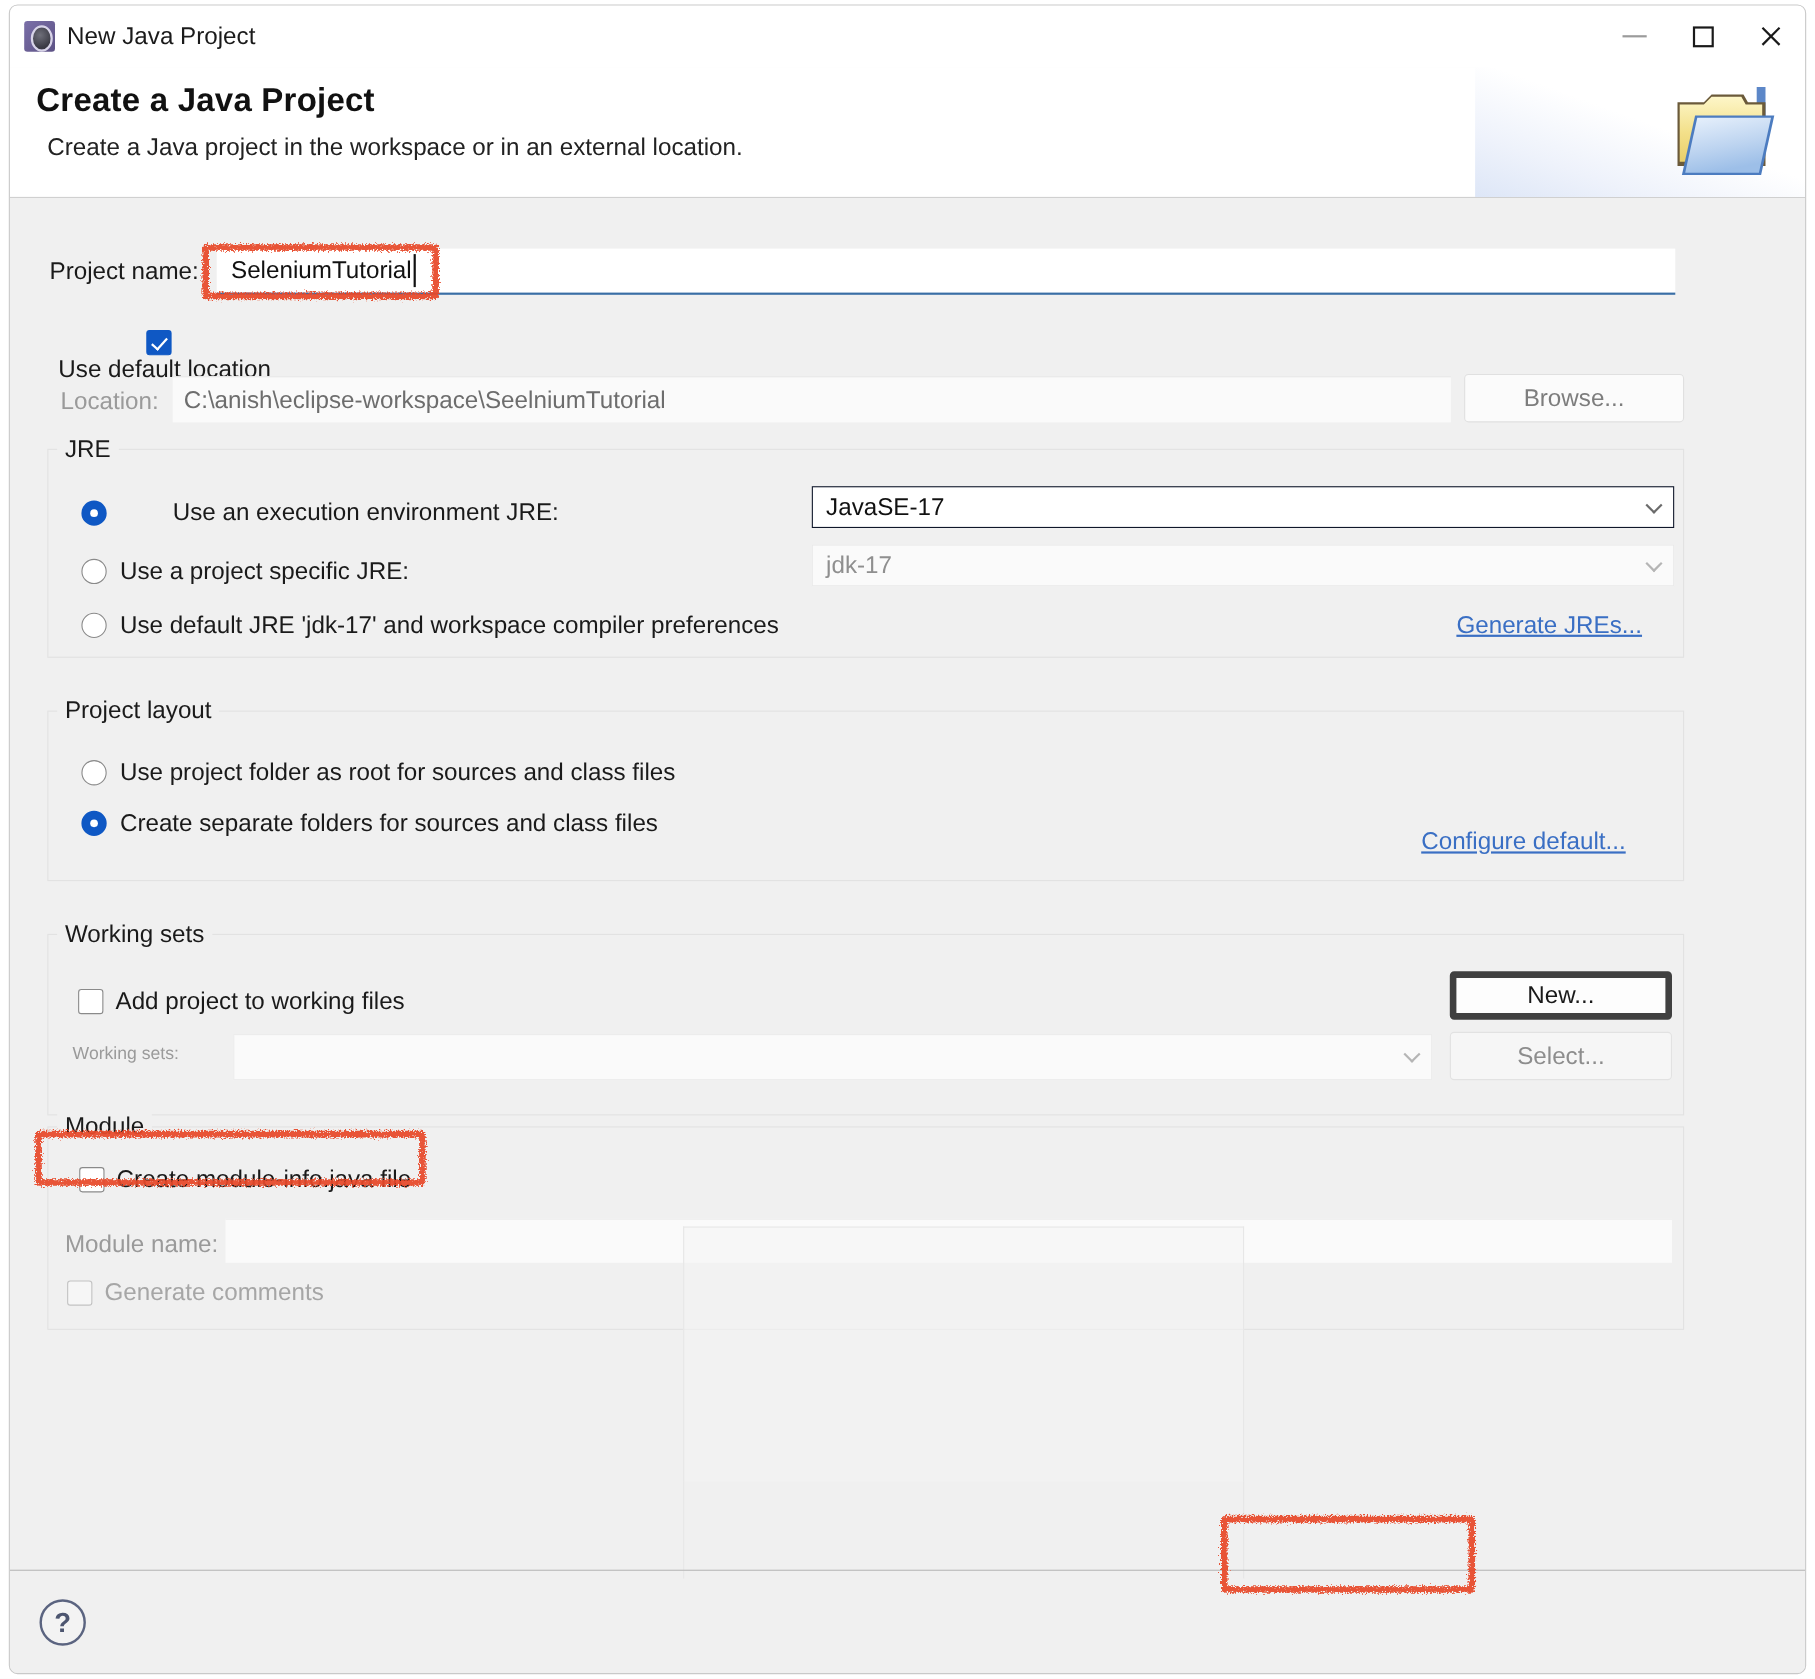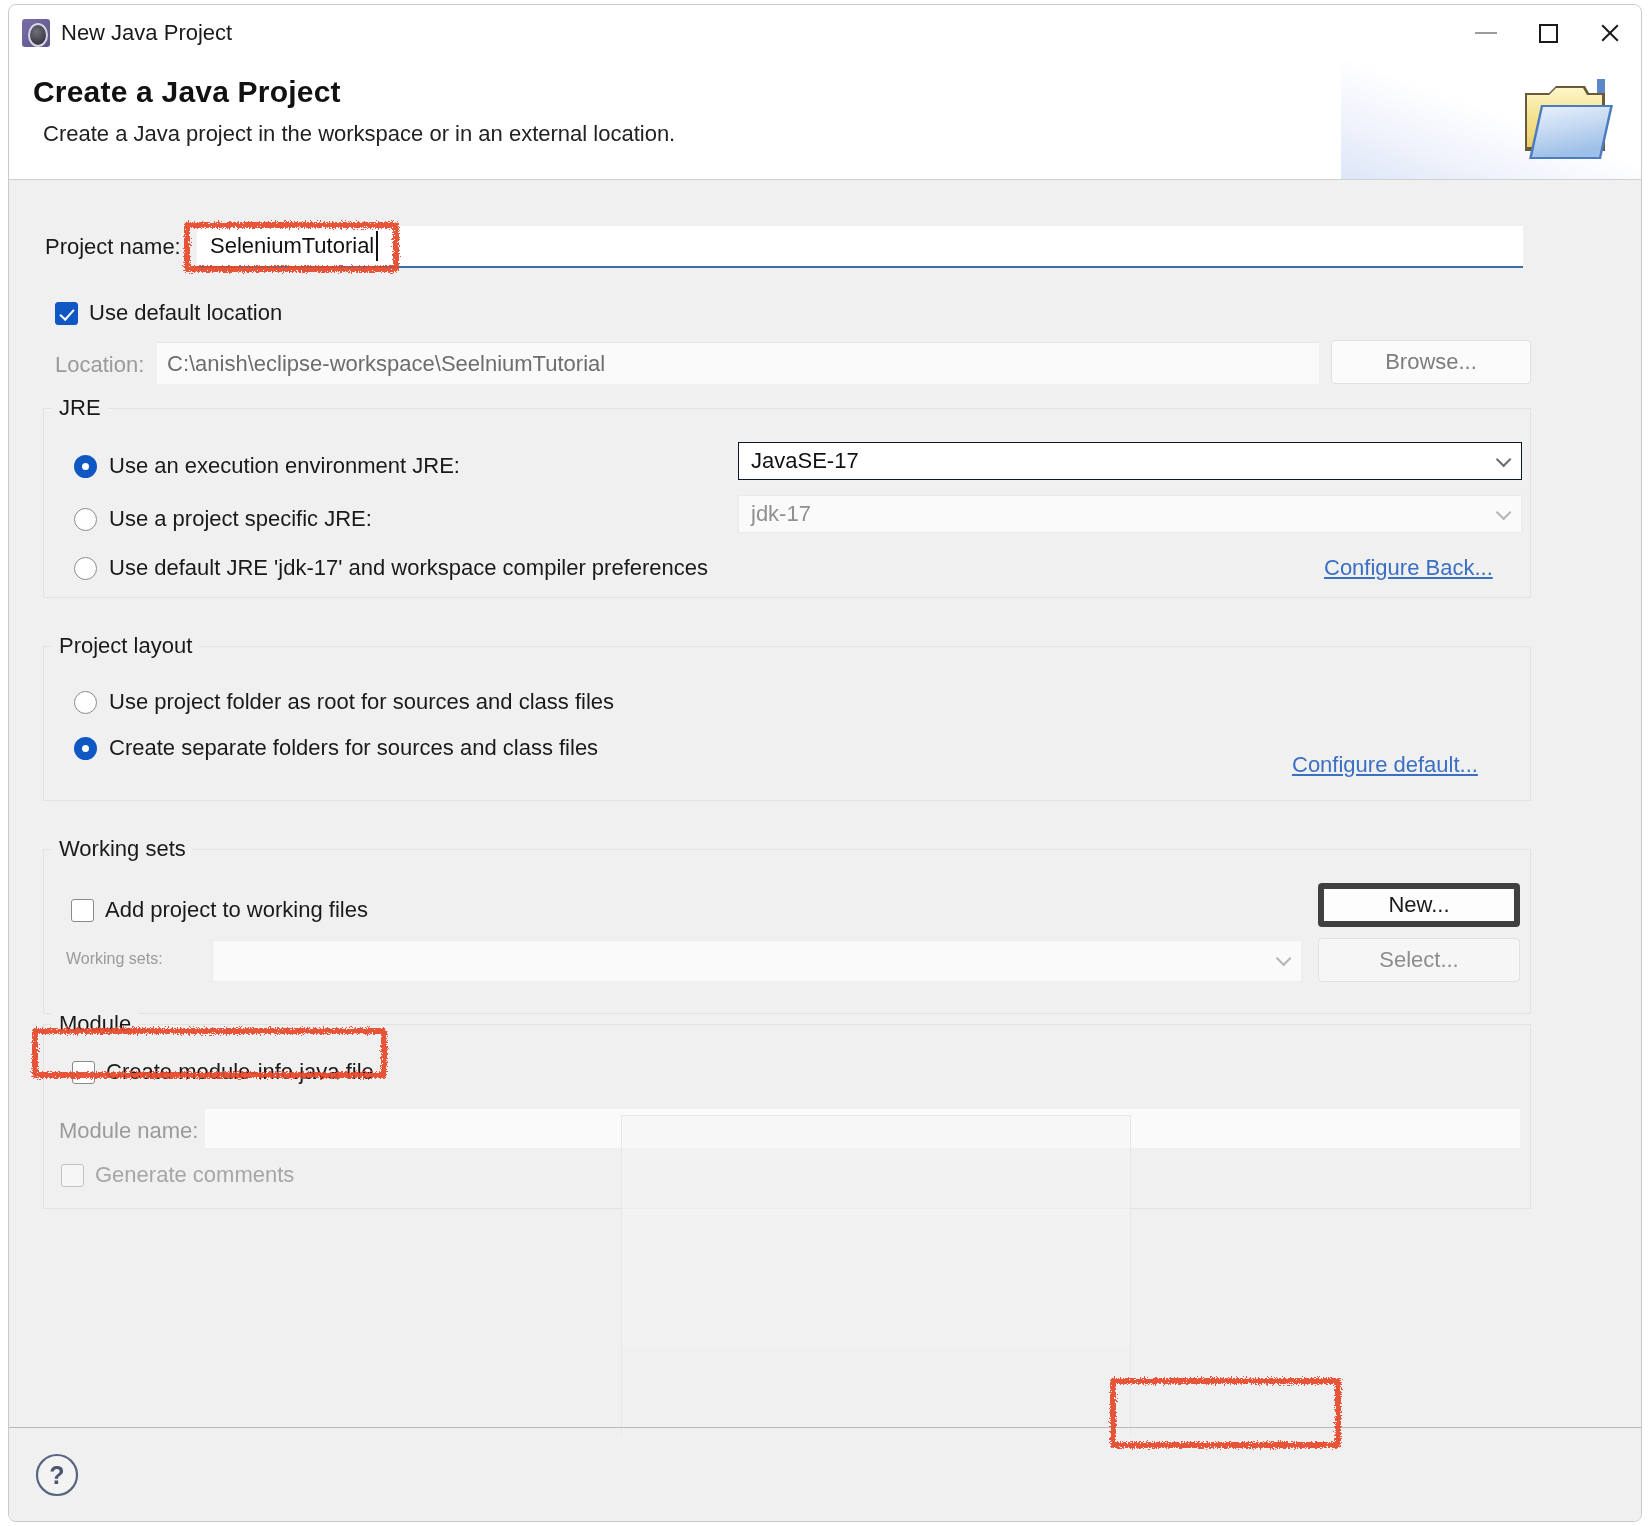--- a/index.html
+++ b/index.html
@@ -119,22 +119,22 @@
     position: absolute; left: 13px; top: 7px;
     font-size: 22px; color: #111;
   }
   #projname-caret {
     position: absolute; left: 179px; top: 5px;
     width: 2px; height: 30px; background: #111;
   }
 
   
   #chk-default-loc {
-    position: absolute; left: 46px; top: 120px;
-    display: flex; align-items: center;
+    position: absolute; left: 33px; top: 120px;
+    display: flex; align-items: center; flex-direction: column;
   }
   .cbox {
     width: 23px; height: 23px;
     border: 1.5px solid #8a8a8a;
     border-radius: 3px;
     background: #fff;
     display: inline-block;
     position: relative;
     flex: none;
   }
@@ -203,21 +203,21 @@
   }
   .radio.sel { border: 2px solid #0f58c4; background: #0f58c4; }
   .radio.sel::after {
     content: ""; position: absolute;
     left: 6px; top: 6px; width: 7px; height: 7px;
     border-radius: 50%; background: #fff;
   }
   .opt-row { display: flex; align-items: center; position: absolute; }
   .opt-label { margin-left: 12px; font-size: 22px; }
 
-  #jre-opt1 { left: 30px; top: 44px; }
+  #jre-opt1 { left: 30px; top: 44px; gap: 48px; }
   #jre-opt2 { left: 30px; top: 97px; }
   #jre-opt3 { left: 30px; top: 146px; }
 
   .combo {
     position: absolute;
     height: 38px;
     border: 1px solid #0f172a;
     background: #ffffff;
     display: flex; align-items: center; gap: 28px;
   }
@@ -438,21 +438,21 @@
       </div>
       <div class="combo dim" id="jre-combo2">
         <span class="combo-text dim">jdk-17</span>
         <span class="chev dim"></span>
       </div>
 
       <div class="opt-row" id="jre-opt3">
         <span class="radio"></span>
         <span class="opt-label">Use default JRE 'jdk-17' and workspace compiler preferences</span>
       </div>
-      <div class="link" id="link-jres">Configure Back...</div>
+      <div class="link" id="link-jres">Generate JREs...</div>
     </div>
 
     <div class="group" id="grp-layout">
       <div class="group-title">Project layout</div>
 
       <div class="opt-row" id="lay-opt1">
         <span class="radio"></span>
         <span class="opt-label">Use project folder as root for sources and class files</span>
       </div>
       <div class="opt-row" id="lay-opt2">

